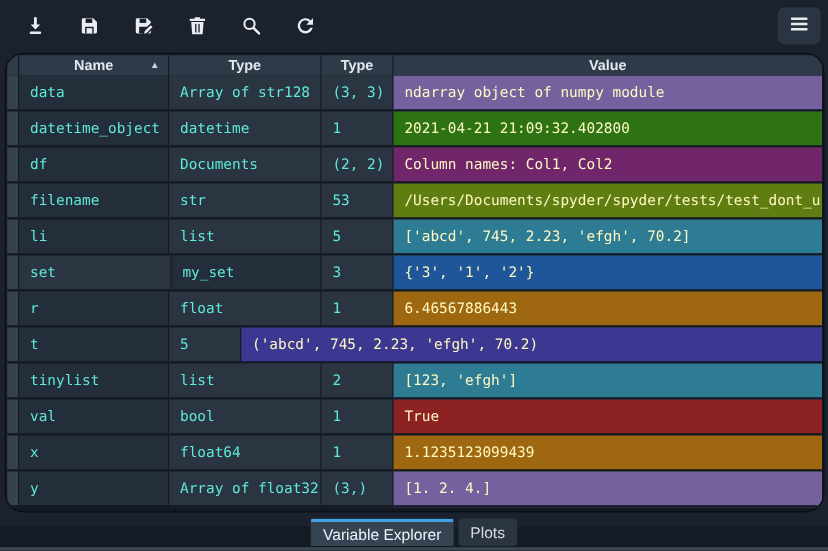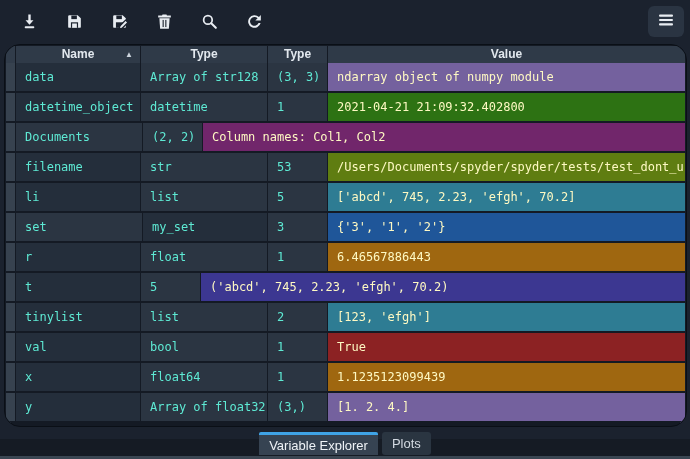--- a/index.html
+++ b/index.html
@@ -182,20 +182,21 @@
       </div>
       <div class="trow">
         <div class="rh"></div>
         <div class="cell name">datetime_object</div>
         <div class="cell type">datetime</div>
         <div class="cell size">1</div>
         <div class="cell value" style="background:#2d7213">2021-04-21 21:09:32.402800</div>
       </div>
       <div class="trow">
         <div class="rh"></div>
+        <div class="cell name">df</div>
         <div class="cell type">Documents</div>
         <div class="cell size">(2, 2)</div>
         <div class="cell value" style="background:#71266b">Column names: Col1, Col2</div>
       </div>
       <div class="trow">
         <div class="rh"></div>
         <div class="cell name">filename</div>
         <div class="cell type">str</div>
         <div class="cell size">53</div>
         <div class="cell value" style="background:#5f7d11">/Users/Documents/spyder/spyder/tests/test_dont_use.py</div>

